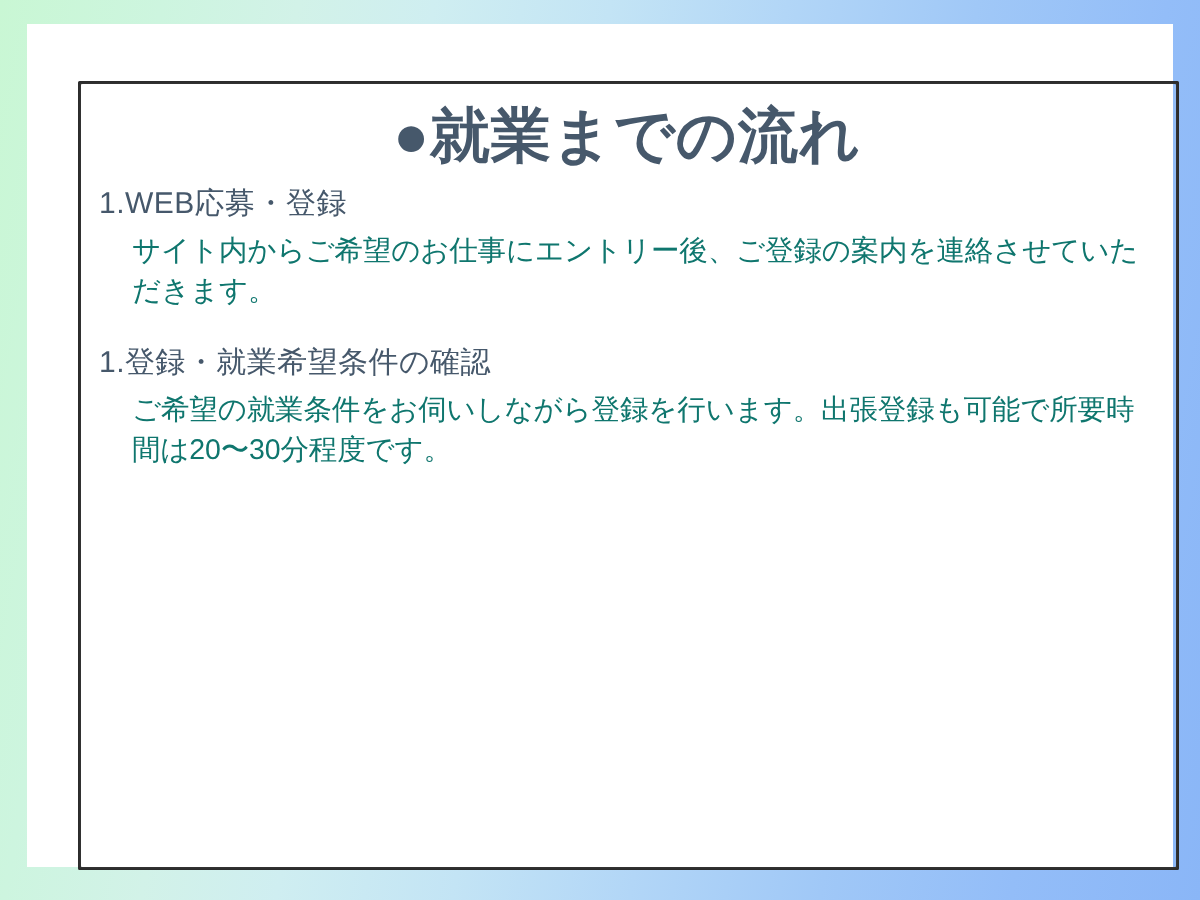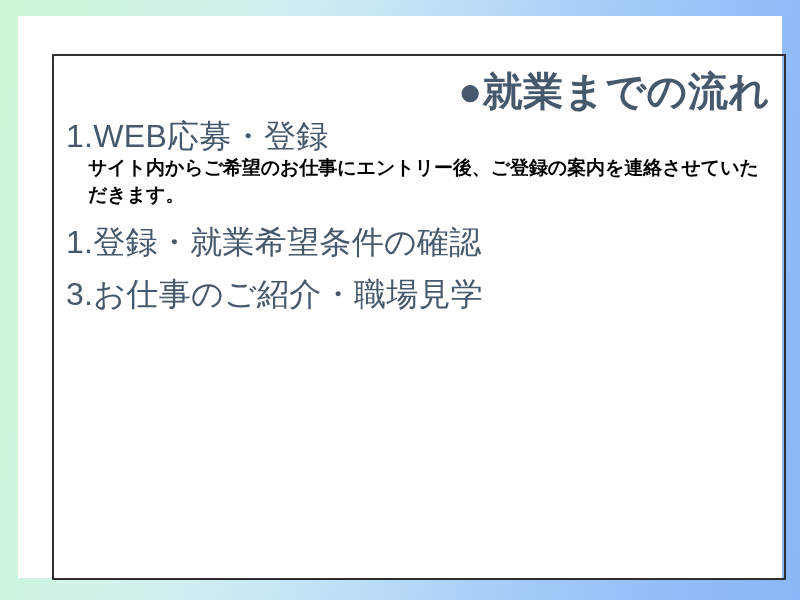--- a/index.html
+++ b/index.html
@@ -72,48 +72,48 @@
     top: 40px;
     width: 730px;
     height: 522px;
     box-sizing: border-box;
     padding: 6px 14px 0 12px;
     color: #46586b;
   }
 
   
   .title {
-    text-align: right;
+    text-align: center;
     font-size: 40px;
     line-height: 50px;
     font-weight: 700;
     letter-spacing: 0.5px;
     color: #46586b;
     margin: 4px 0 2px 0;
     white-space: nowrap;
   }
 
   
   .step {
     margin: 0 0 6px 0;
   }
   .step-heading {
-    font-size: 32px;
+    font-size: 20px;
     line-height: 36px;
     font-weight: 400;
     color: #46586b;
     margin: 0 0 0 0;
     letter-spacing: 0.3px;
     white-space: nowrap;
   }
   .step-body {
     font-size: 19px;
     line-height: 27px;
-    font-weight: 700;
-    color: #000000;
+    font-weight: 400;
+    color: #0f766e;
     margin: 0 0 0 22px;
     letter-spacing: -0.1px;
   }
 
   .step-1 { margin-top: 2px; }
   .step-2 { margin-top: 16px; }
   .step-3 { margin-top: 16px; }
   .step-4 { margin-top: 18px; }
 </style>
 </head>
@@ -129,22 +129,22 @@
 
       <div class="title">●就業までの流れ</div>
 
       <div class="step step-1">
         <div class="step-heading">1.WEB応募・登録</div>
         <div class="step-body">サイト内からご希望のお仕事にエントリー後、ご登録の案内を連絡させていただきます。</div>
       </div>
 
       <div class="step step-2">
         <div class="step-heading">1.登録・就業希望条件の確認</div>
+        <div class="step-body">ご希望の就業条件をお伺いしながら登録を行います。出張登録も可能で所要時間は20〜30分程度です。</div>
       </div>
 
       <div class="step step-3">
-        <div class="step-heading">3.お仕事のご紹介・職場見学</div>
       </div>
 
 
     </div>
   </div>
 </div>
 
 </body></html>

